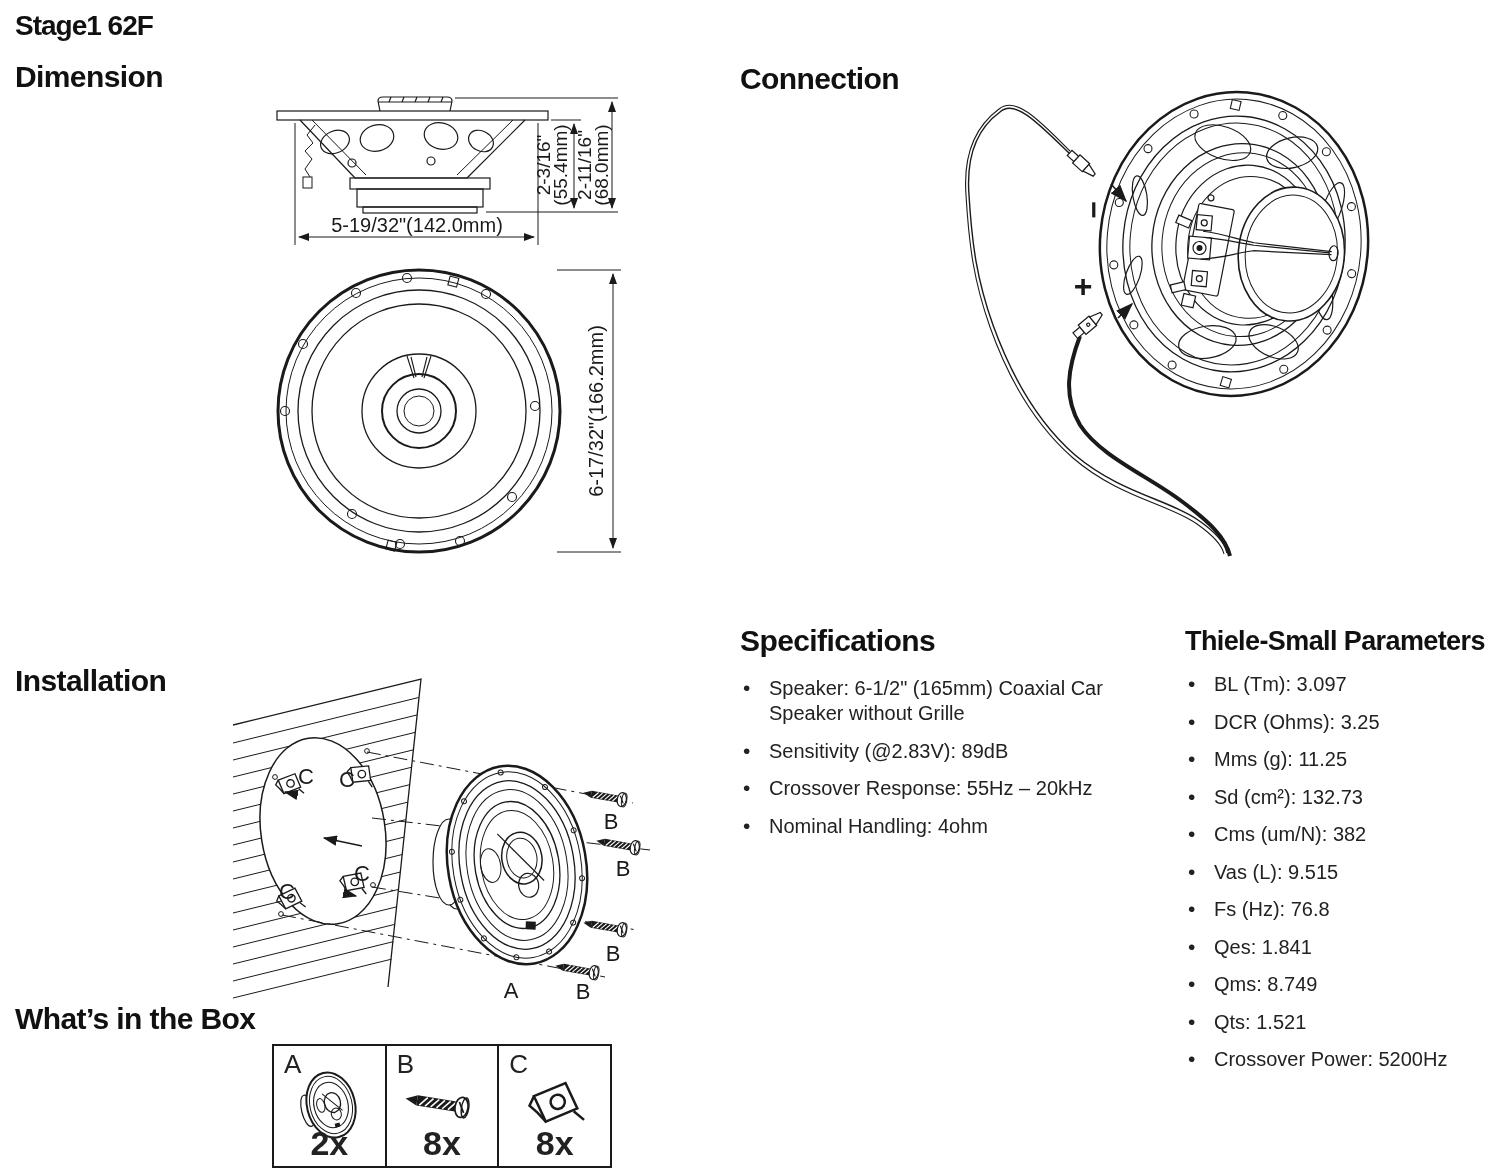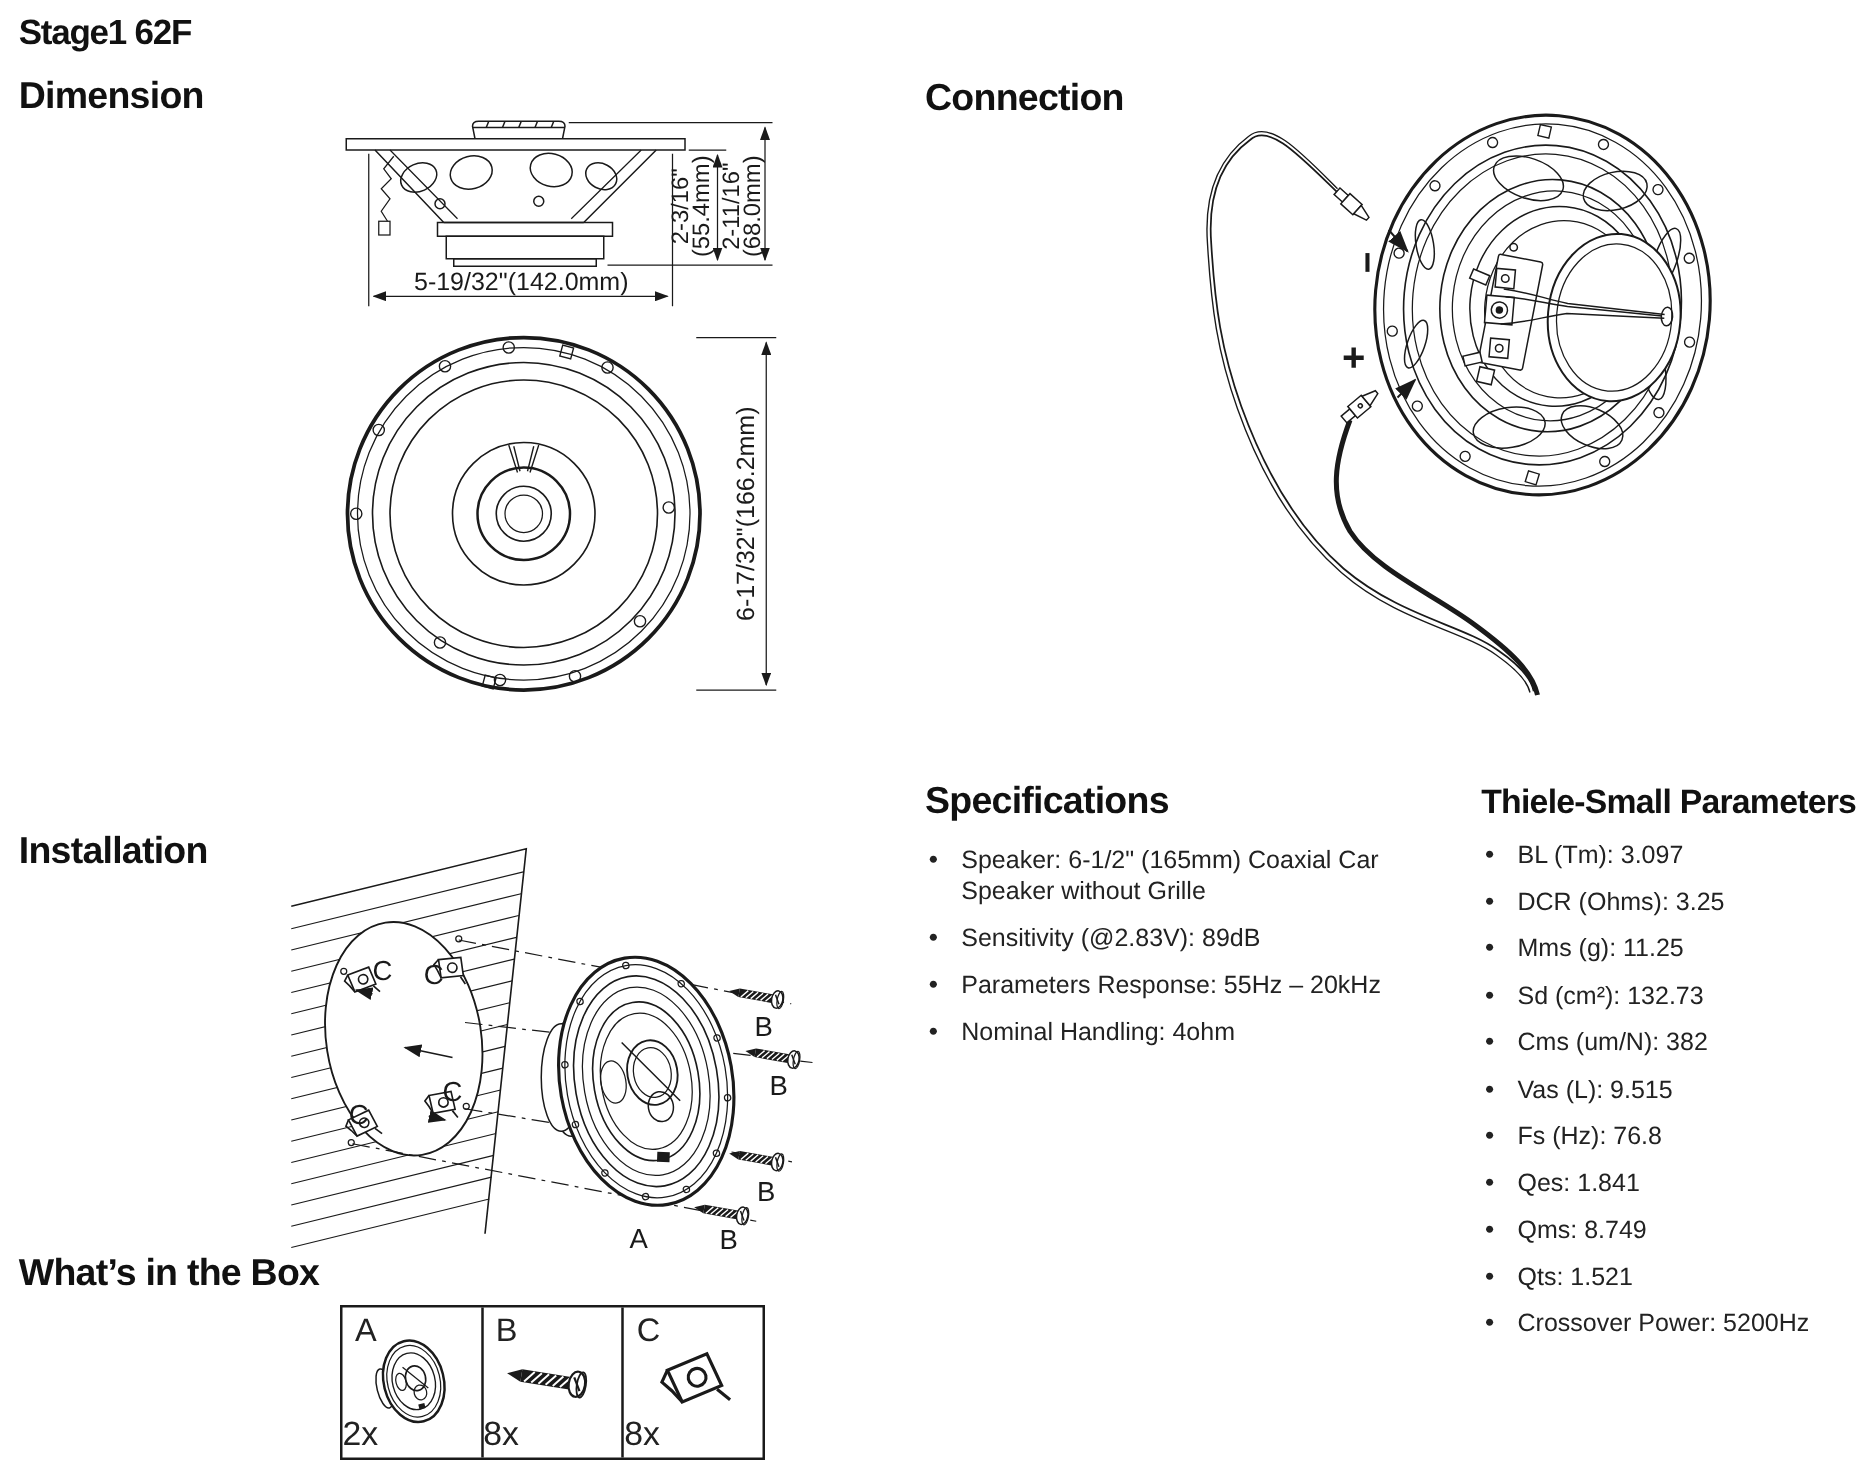--- a/index.html
+++ b/index.html
@@ -25,21 +25,21 @@
   .spec-list { left:740px; top:676px; width:402px; }
   .spec-list li { max-width:396px; }
   .ts-list { left:1185px; top:672px; width:300px; }
   .box-table {
     position:absolute; left:272px; top:1044px; width:340px; height:124px;
     border:2px solid #1a1a1a; display:flex; background:#fff;
   }
   .box-cell { flex:1; position:relative; border-right:2px solid #1a1a1a; }
   .box-cell:last-child { border-right:none; }
   .cell-label { position:absolute; left:10px; top:3px; font-size:26px; color:#222; }
-  .cell-qty { position:absolute; bottom:3px; left:0; width:100%; font-size:27px; color:#222; }
+  .cell-qty { position:absolute; bottom:3px; left:0; width:100%; text-align:center; font-size:34px; color:#222;font-weight:bold; }
   .cell-icon { position:absolute; left:50%; transform:translateX(-50%); }
 </style>
 </head>
 <body>
 
 <div class="page">
 
   <div class="h1" style="left:15px; top:12px;">Stage1 62F</div>
   <div class="h2" style="left:15px; top:62px;">Dimension</div>
   <div class="h2" style="left:740px; top:64px;">Connection</div>
@@ -323,21 +323,21 @@
     <text class="lbl" x="386" y="164" text-anchor="middle">B</text>
     <text class="lbl" x="398" y="211" text-anchor="middle">B</text>
     <text class="lbl" x="388" y="296" text-anchor="middle">B</text>
     <text class="lbl" x="358" y="334" text-anchor="middle">B</text>
     <text class="lbl" x="286" y="333" text-anchor="middle">A</text>
   </svg>
 
   <ul class="bullet-list spec-list">
     <li>Speaker: 6-1/2" (165mm) Coaxial Car Speaker without Grille</li>
     <li>Sensitivity (@2.83V): 89dB</li>
-    <li>Parameters Response: 55Hz – 20kHz</li>
+    <li>Crossover Response: 55Hz – 20kHz</li>
     <li>Nominal Handling: 4ohm</li>
   </ul>
 
   <ul class="bullet-list ts-list">
     <li>BL (Tm): 3.097</li>
     <li>DCR (Ohms): 3.25</li>
     <li>Mms (g): 11.25</li>
     <li>Sd (cm²): 132.73</li>
     <li>Cms (um/N): 382</li>
     <li>Vas (L): 9.515</li>

